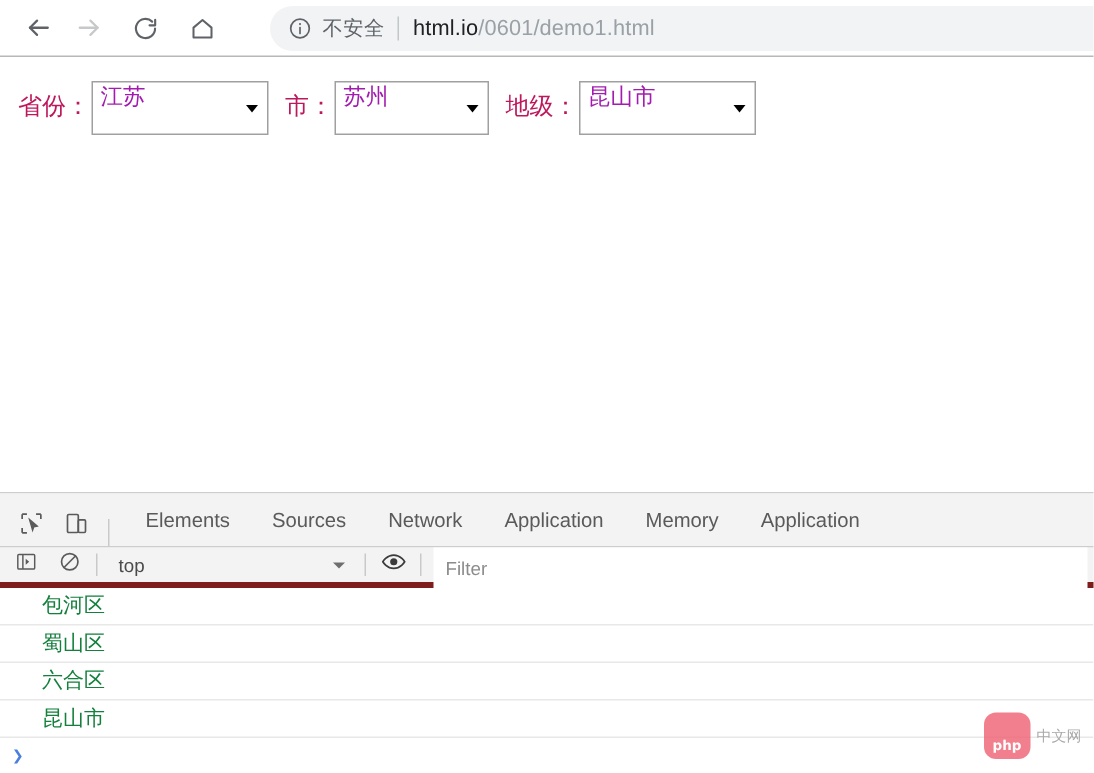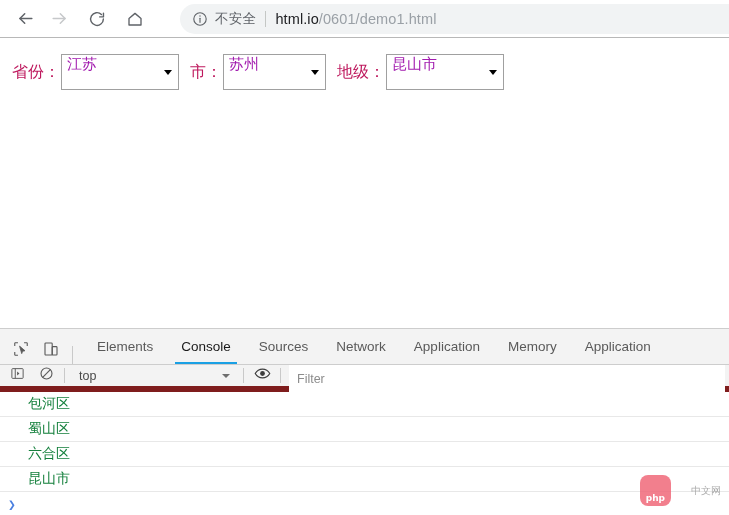--- a/index.html
+++ b/index.html
@@ -135,21 +135,21 @@
   .dt-tab.active::after {
     content: "";
     position: absolute; left: 8px; right: 8px; bottom: 0;
     height: 2px; background: #1aa0e4;
   }
 
   #dt-console-toolbar {
     position: relative;
     height: 27px;
     background: #f3f3f3;
-    border-bottom: 6px solid #7f1d1d;
+    border-bottom: 4px solid #7f1d1d;
     display: flex; align-items: center;
   }
   .ct-icon {
     width: 24px; height: 24px;
     margin-left: 5px;
     display: flex; align-items: center; justify-content: center;
   }
   .ct-sep { width: 1px; height: 15px; background: #c9c9c9; margin: 0 6px; }
   #context-select {
     position: relative;
@@ -220,21 +220,21 @@
     background: #f0697a;
     color: #ffffff;
     font-size: 9px;
     font-weight: bold;
     border-radius: 8px;
     padding: 18px 6px 2px 6px;
     line-height: 11px;
     font-family: "DejaVu Sans", sans-serif;
   }
   #wm-text {
-    margin-left: 20px;
+    margin-left: 4px;
     color: #9c9c9c;
     font-size: 10px;
     font-family: "DejaVu Sans", sans-serif;
   }
 </style>
 </head>
 <body>
 
 <div id="browser-toolbar">
 
@@ -334,23 +334,20 @@
           <rect x="2.5" y="2.5" width="9" height="15" rx="1"></rect>
           <rect x="11.5" y="7" width="6" height="10.5" rx="1"></rect>
         </svg>
       </span>
     </div>
     <div id="dt-tab-sep"></div>
 
     <div class="dt-tab">
       <span>Elements</span>
     </div>
-    <div class="dt-tab active">
-      <span>Console</span>
-    </div>
     <div class="dt-tab">
       <span>Sources</span>
     </div>
     <div class="dt-tab">
       <span>Network</span>
     </div>
     <div class="dt-tab">
       <span>Application</span>
     </div>
     <div class="dt-tab">

